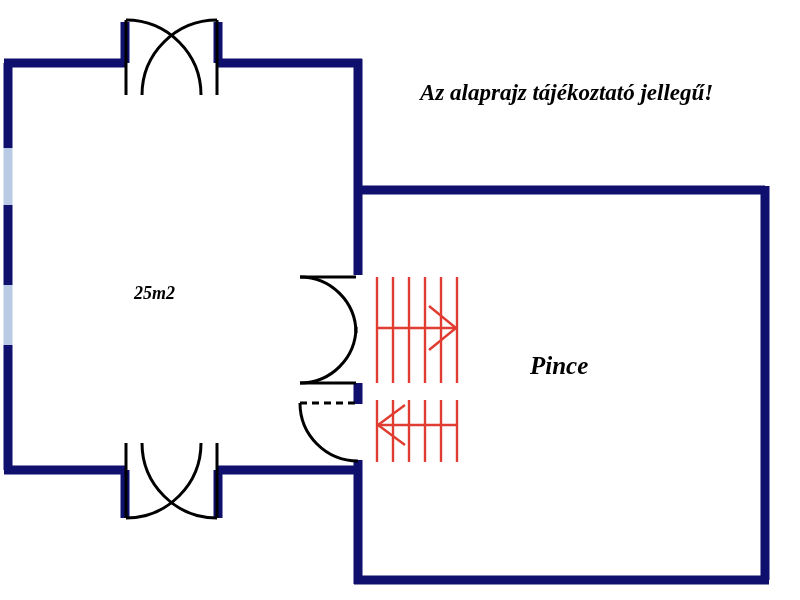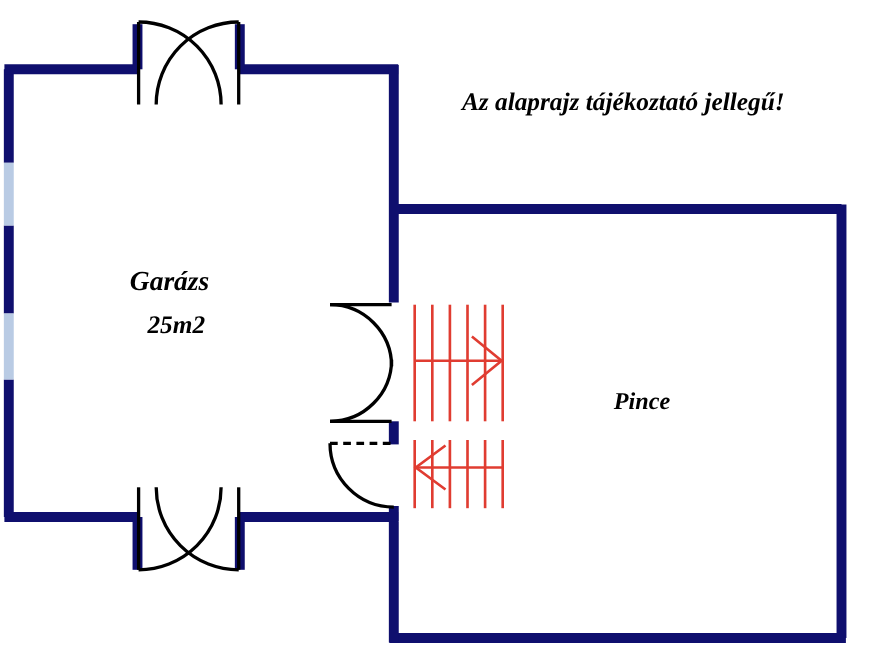--- a/index.html
+++ b/index.html
@@ -39,27 +39,26 @@
     font-size: 23px;
   }
   #garage-label-name {
     left: 118px;
     top: 243px;
     font-size: 25px;
   }
   #garage-label-area {
     left: 134px;
     top: 283px;
-    font-size: 23px;
+    font-size: 18px;
   }
   #cellar-label-name {
     left: 530px;
     top: 352px;
-    font-size: 22px;
-    margin-left: 28px;
+    font-size: 25px;
   }
   #cellar-label-area {
     left: 514px;
     top: 388px;
     font-size: 25px;
   }
 </style>
 </head>
 <body>
 
@@ -158,20 +157,19 @@
       <line x1="441" y1="400" x2="441" y2="462"></line>
       <line x1="457" y1="400" x2="457" y2="462"></line>
       <line x1="458" y1="425" x2="378" y2="425"></line>
       <polyline points="405,405 378,425 405,445"></polyline>
     </g>
 
   </svg>
 
   <div class="plan-text" id="disclaimer-note">Az alaprajz tájékoztató jellegű!</div>
 
-  <div class="plan-text" id="garage-label-name">Garázs</div>
 
   <div class="plan-text" id="garage-label-area">25m2</div>
 
   <div class="plan-text" id="cellar-label-name">Pince</div>
 
 
 </div>
 
 </body></html>

